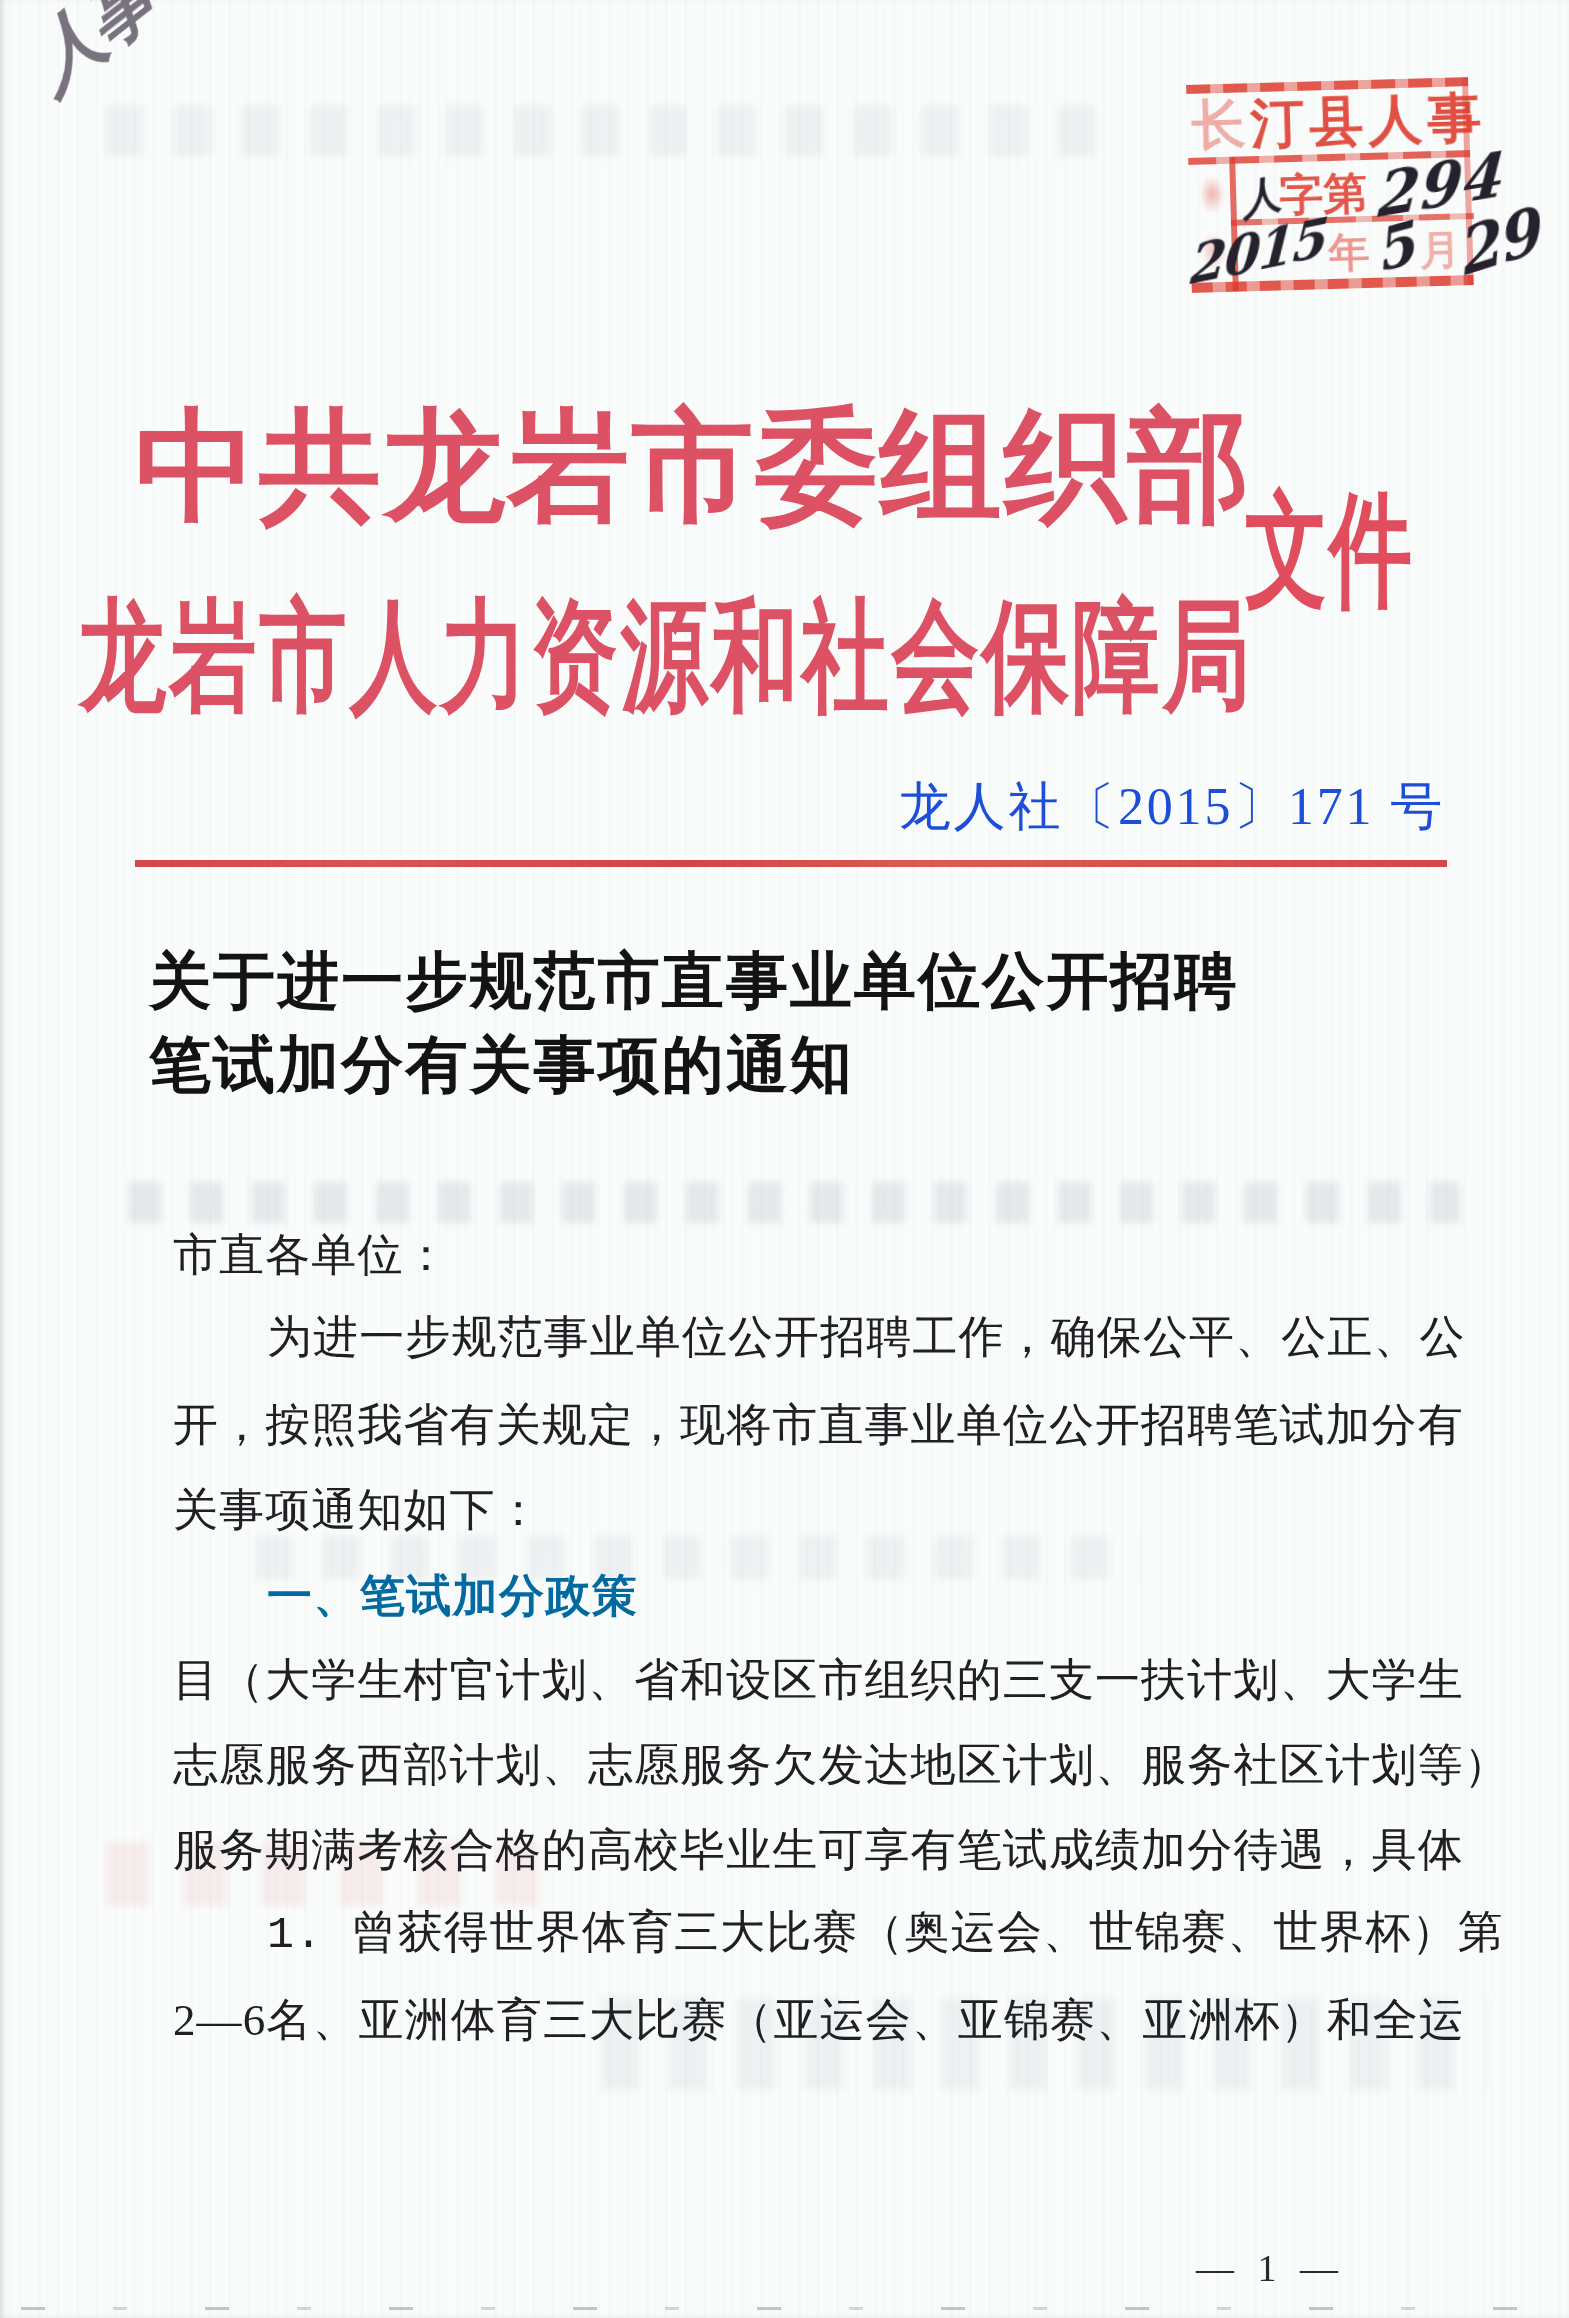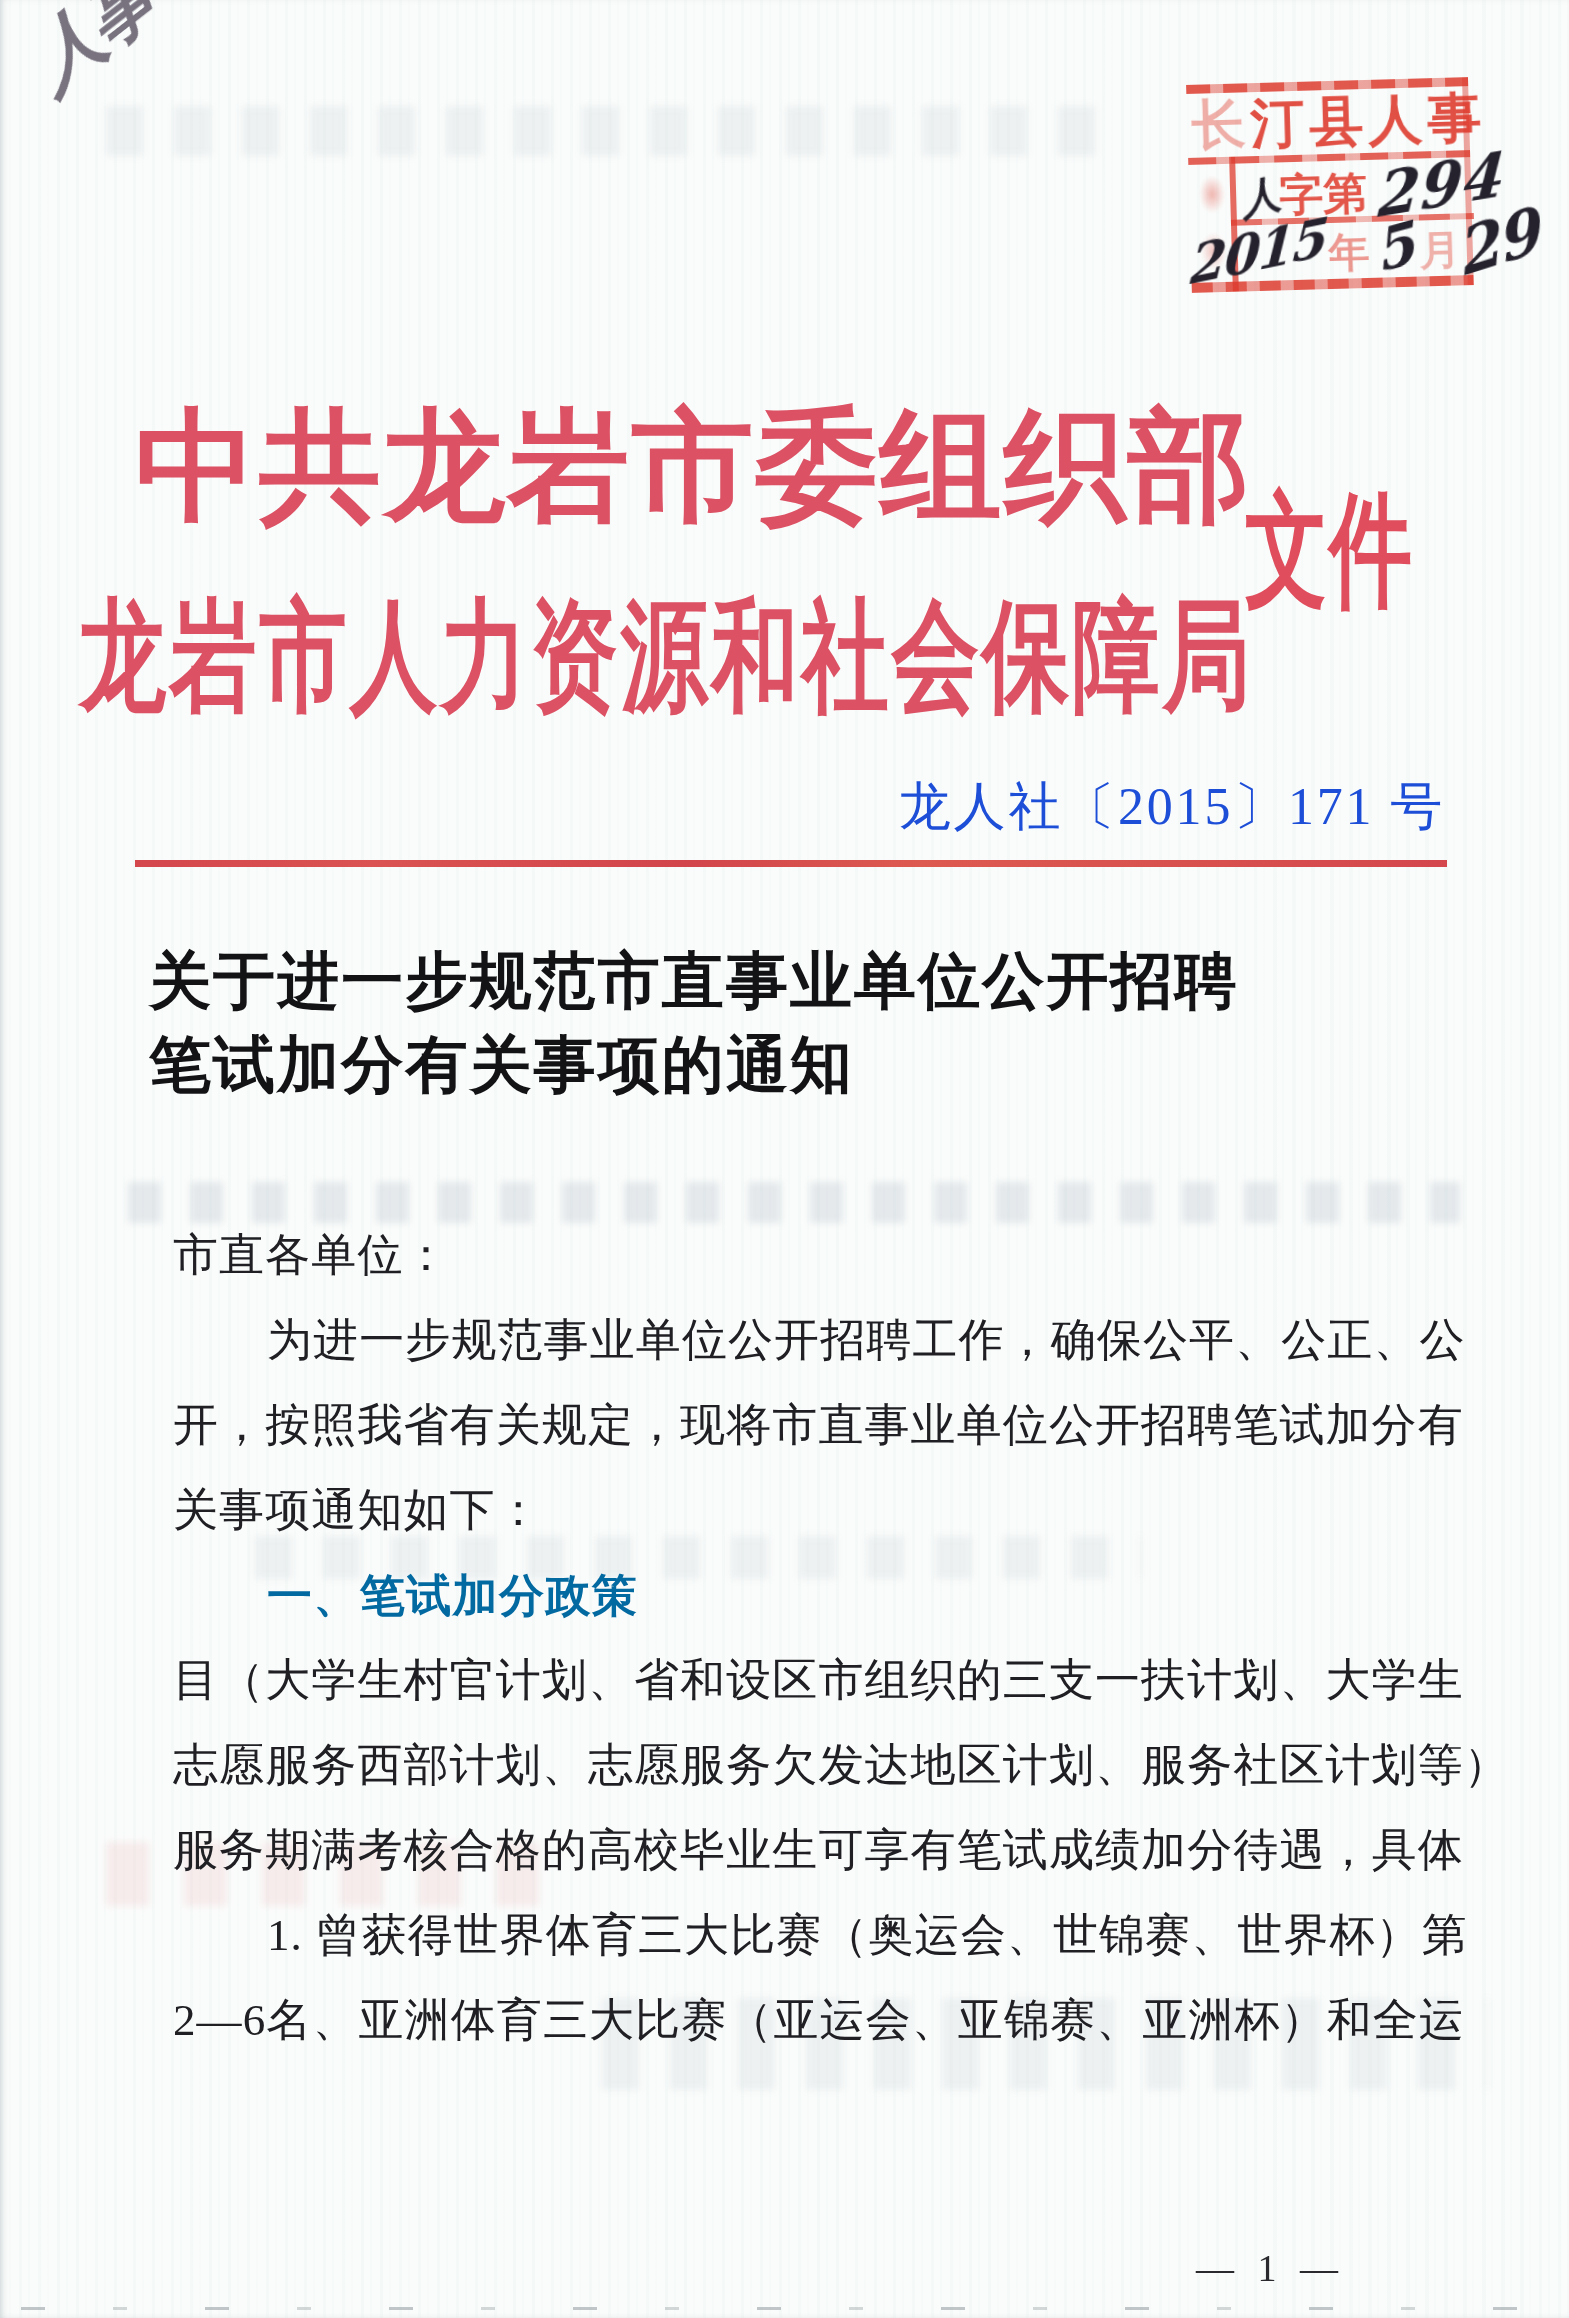--- a/index.html
+++ b/index.html
@@ -116,21 +116,21 @@
   .title-l2{top:1026px;}
 
   
   .body-col{position:absolute;left:149px;top:1213px;width:1318px;}
   .bl{
     height:85px;line-height:85px;
     font-size:45px;letter-spacing:1.1px;white-space:nowrap;
     color:#202024;
     margin-left:24px;
   }
-  .bl.indent{padding-left:94px;}
+  .bl.indent{padding-left:94px;font-family:Liberation Mono, monospace;}
   .bl.heading{font-family:"Liberation Sans", sans-serif;font-weight:bold;color:#0369a1;letter-spacing:1.4px;}
 
   .page-number{
     position:absolute;left:1196px;top:2240px;width:213px;
     font-size:38px;line-height:57px;letter-spacing:7px;
     color:#2a2a2e;white-space:nowrap;
   }
   .bottom-artifact{
     position:absolute;left:21px;top:2307px;width:1530px;height:2.8px;
     background:repeating-linear-gradient(90deg, rgba(135,145,148,.5) 0 24px, transparent 24px 92px, rgba(135,145,148,.35) 92px 106px, transparent 106px 184px);

